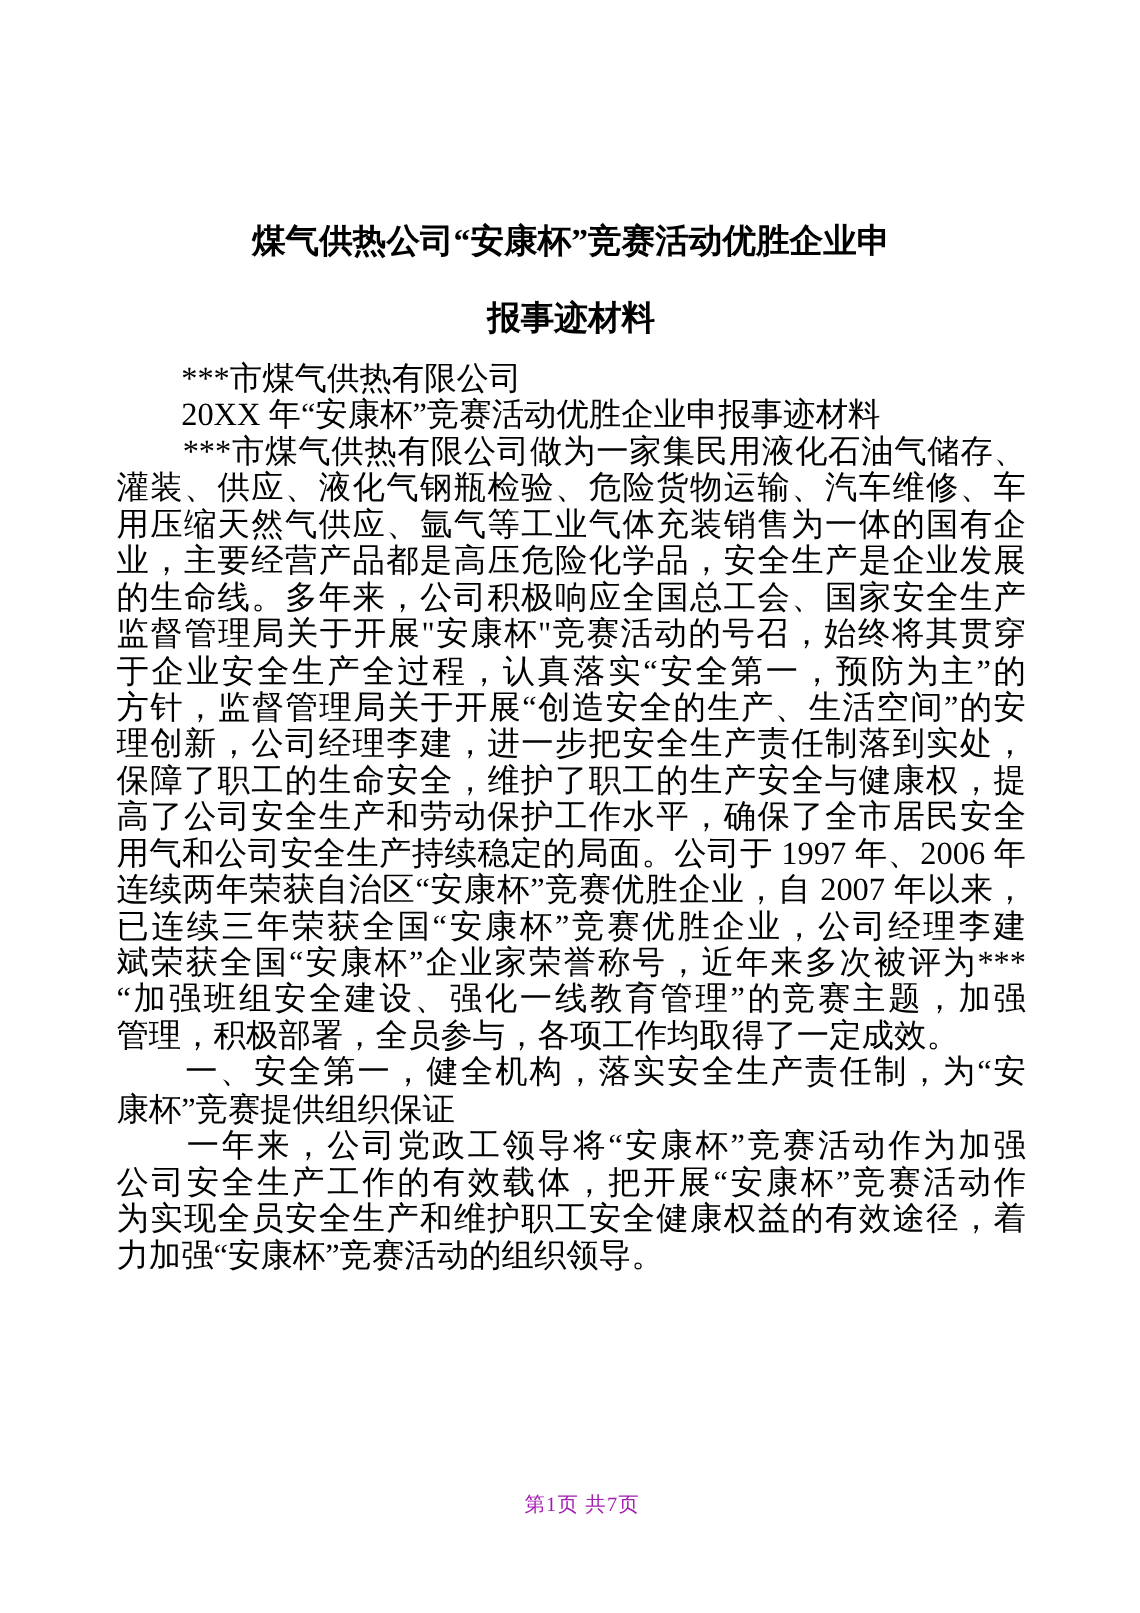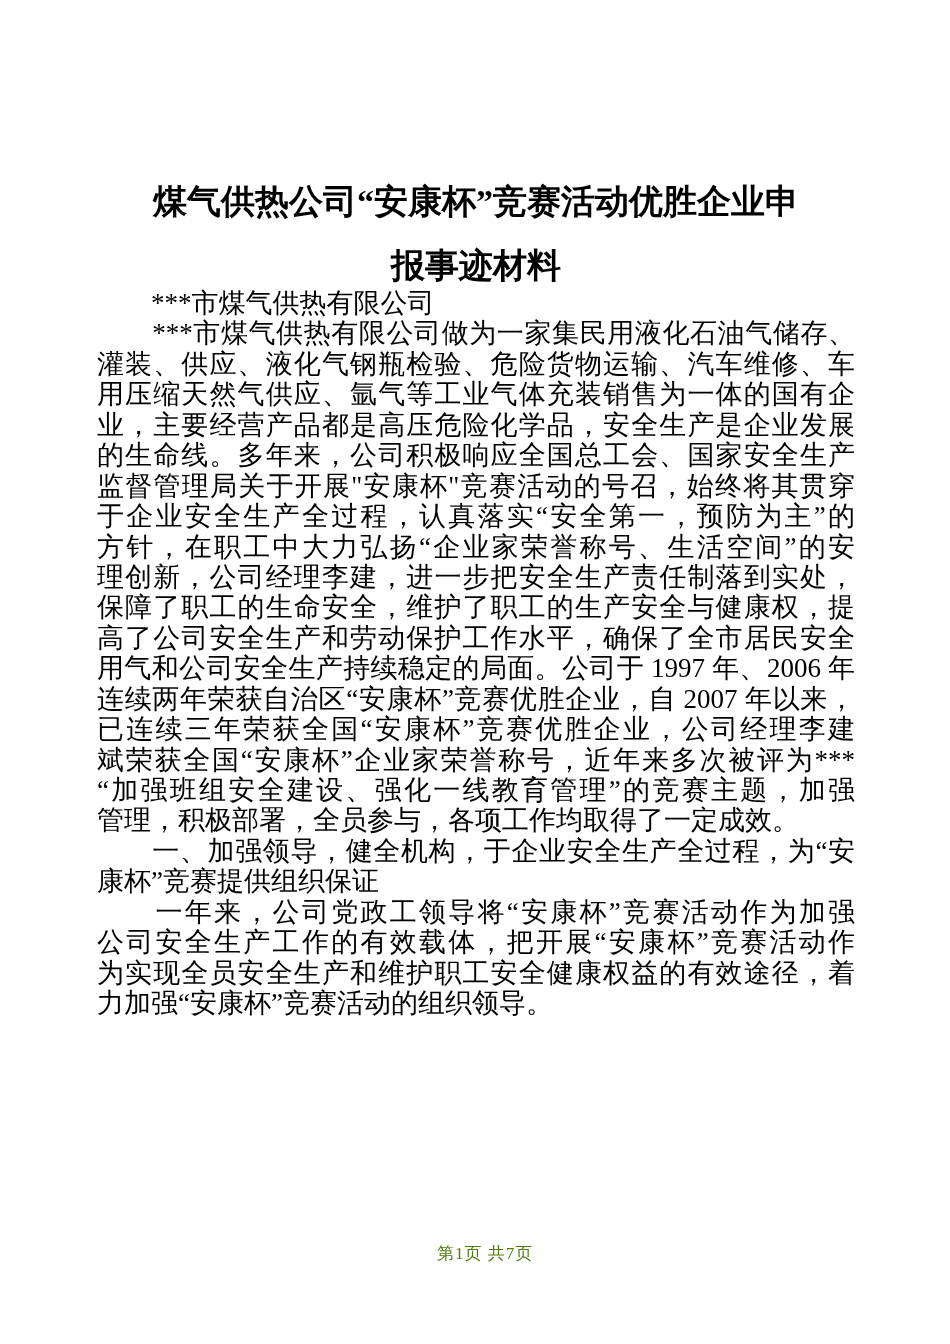--- a/index.html
+++ b/index.html
@@ -15,32 +15,32 @@
     color: #000000;
     font-family: "Liberation Serif", "DejaVu Serif", serif;
     overflow: hidden;
   }
   .title {
     position: absolute;
     top: 170px;
     left: 97px;
     width: 758px;
     margin: 0;
-    font-size: 34px;
+    font-size: 28px;
     font-weight: bold;
     line-height: 64px;
     text-align: center;
   }
   .title-line {
     height: 64px;
     overflow: hidden;
   }
   .doc-body {
     position: absolute;
-    top: 288px;
+    top: 300px;
     left: 97px;
     width: 758px;
   }
   .doc-body .line {
     font-size: 27px;
     line-height: 30.45px;
     height: 30.45px;
     overflow: hidden;
     text-align: justify;
     text-align-last: justify;
@@ -48,51 +48,52 @@
   }
   .doc-body .line.end {
     text-align-last: left;
   }
   .footer {
     position: absolute;
     top: 1242px;
     left: 437px;
     font-size: 17px;
     letter-spacing: 1px;
-    color: #4d7c0f;
+    color: #a21caf;
   }
 </style>
 </head>
 <body>
 
 <div class="page">
   <h1 class="title">
       <div class="title-line">煤气供热公司“安康杯”竞赛活动优胜企业申</div>
       <div class="title-line">报事迹材料</div>
     </h1>
   <div class="doc-body">
       <div class="line end">　　***市煤气供热有限公司</div>
+      <div class="line end">　　20XX 年“安康杯”竞赛活动优胜企业申报事迹材料</div>
       <div class="line">　　***市煤气供热有限公司做为一家集民用液化石油气储存、</div>
       <div class="line">灌装、供应、液化气钢瓶检验、危险货物运输、汽车维修、车</div>
       <div class="line">用压缩天然气供应、氩气等工业气体充装销售为一体的国有企</div>
       <div class="line">业，主要经营产品都是高压危险化学品，安全生产是企业发展</div>
       <div class="line">的生命线。多年来，公司积极响应全国总工会、国家安全生产</div>
       <div class="line">监督管理局关于开展"安康杯"竞赛活动的号召，始终将其贯穿</div>
       <div class="line">于企业安全生产全过程，认真落实“安全第一，预防为主”的</div>
-      <div class="line">方针，在职工中大力弘扬“企业家荣誉称号、生活空间”的安</div>
+      <div class="line">方针，监督管理局关于开展“创造安全的生产、生活空间”的安</div>
       <div class="line">理创新，公司经理李建，进一步把安全生产责任制落到实处，</div>
       <div class="line">保障了职工的生命安全，维护了职工的生产安全与健康权，提</div>
       <div class="line">高了公司安全生产和劳动保护工作水平，确保了全市居民安全</div>
       <div class="line">用气和公司安全生产持续稳定的局面。公司于 1997 年、2006 年</div>
       <div class="line">连续两年荣获自治区“安康杯”竞赛优胜企业，自 2007 年以来，</div>
       <div class="line">已连续三年荣获全国“安康杯”竞赛优胜企业，公司经理李建</div>
       <div class="line">斌荣获全国“安康杯”企业家荣誉称号，近年来多次被评为***</div>
       <div class="line">“加强班组安全建设、强化一线教育管理”的竞赛主题，加强</div>
       <div class="line end">管理，积极部署，全员参与，各项工作均取得了一定成效。</div>
-      <div class="line">　　一、加强领导，健全机构，于企业安全生产全过程，为“安</div>
+      <div class="line">　　一、安全第一，健全机构，落实安全生产责任制，为“安</div>
       <div class="line end">康杯”竞赛提供组织保证</div>
       <div class="line">　　一年来，公司党政工领导将“安康杯”竞赛活动作为加强</div>
       <div class="line">公司安全生产工作的有效载体，把开展“安康杯”竞赛活动作</div>
       <div class="line">为实现全员安全生产和维护职工安全健康权益的有效途径，着</div>
       <div class="line end">力加强“安康杯”竞赛活动的组织领导。</div>
     </div>
   <div class="footer">
     <span>第1页 共7页</span>
   </div>
 </div>

